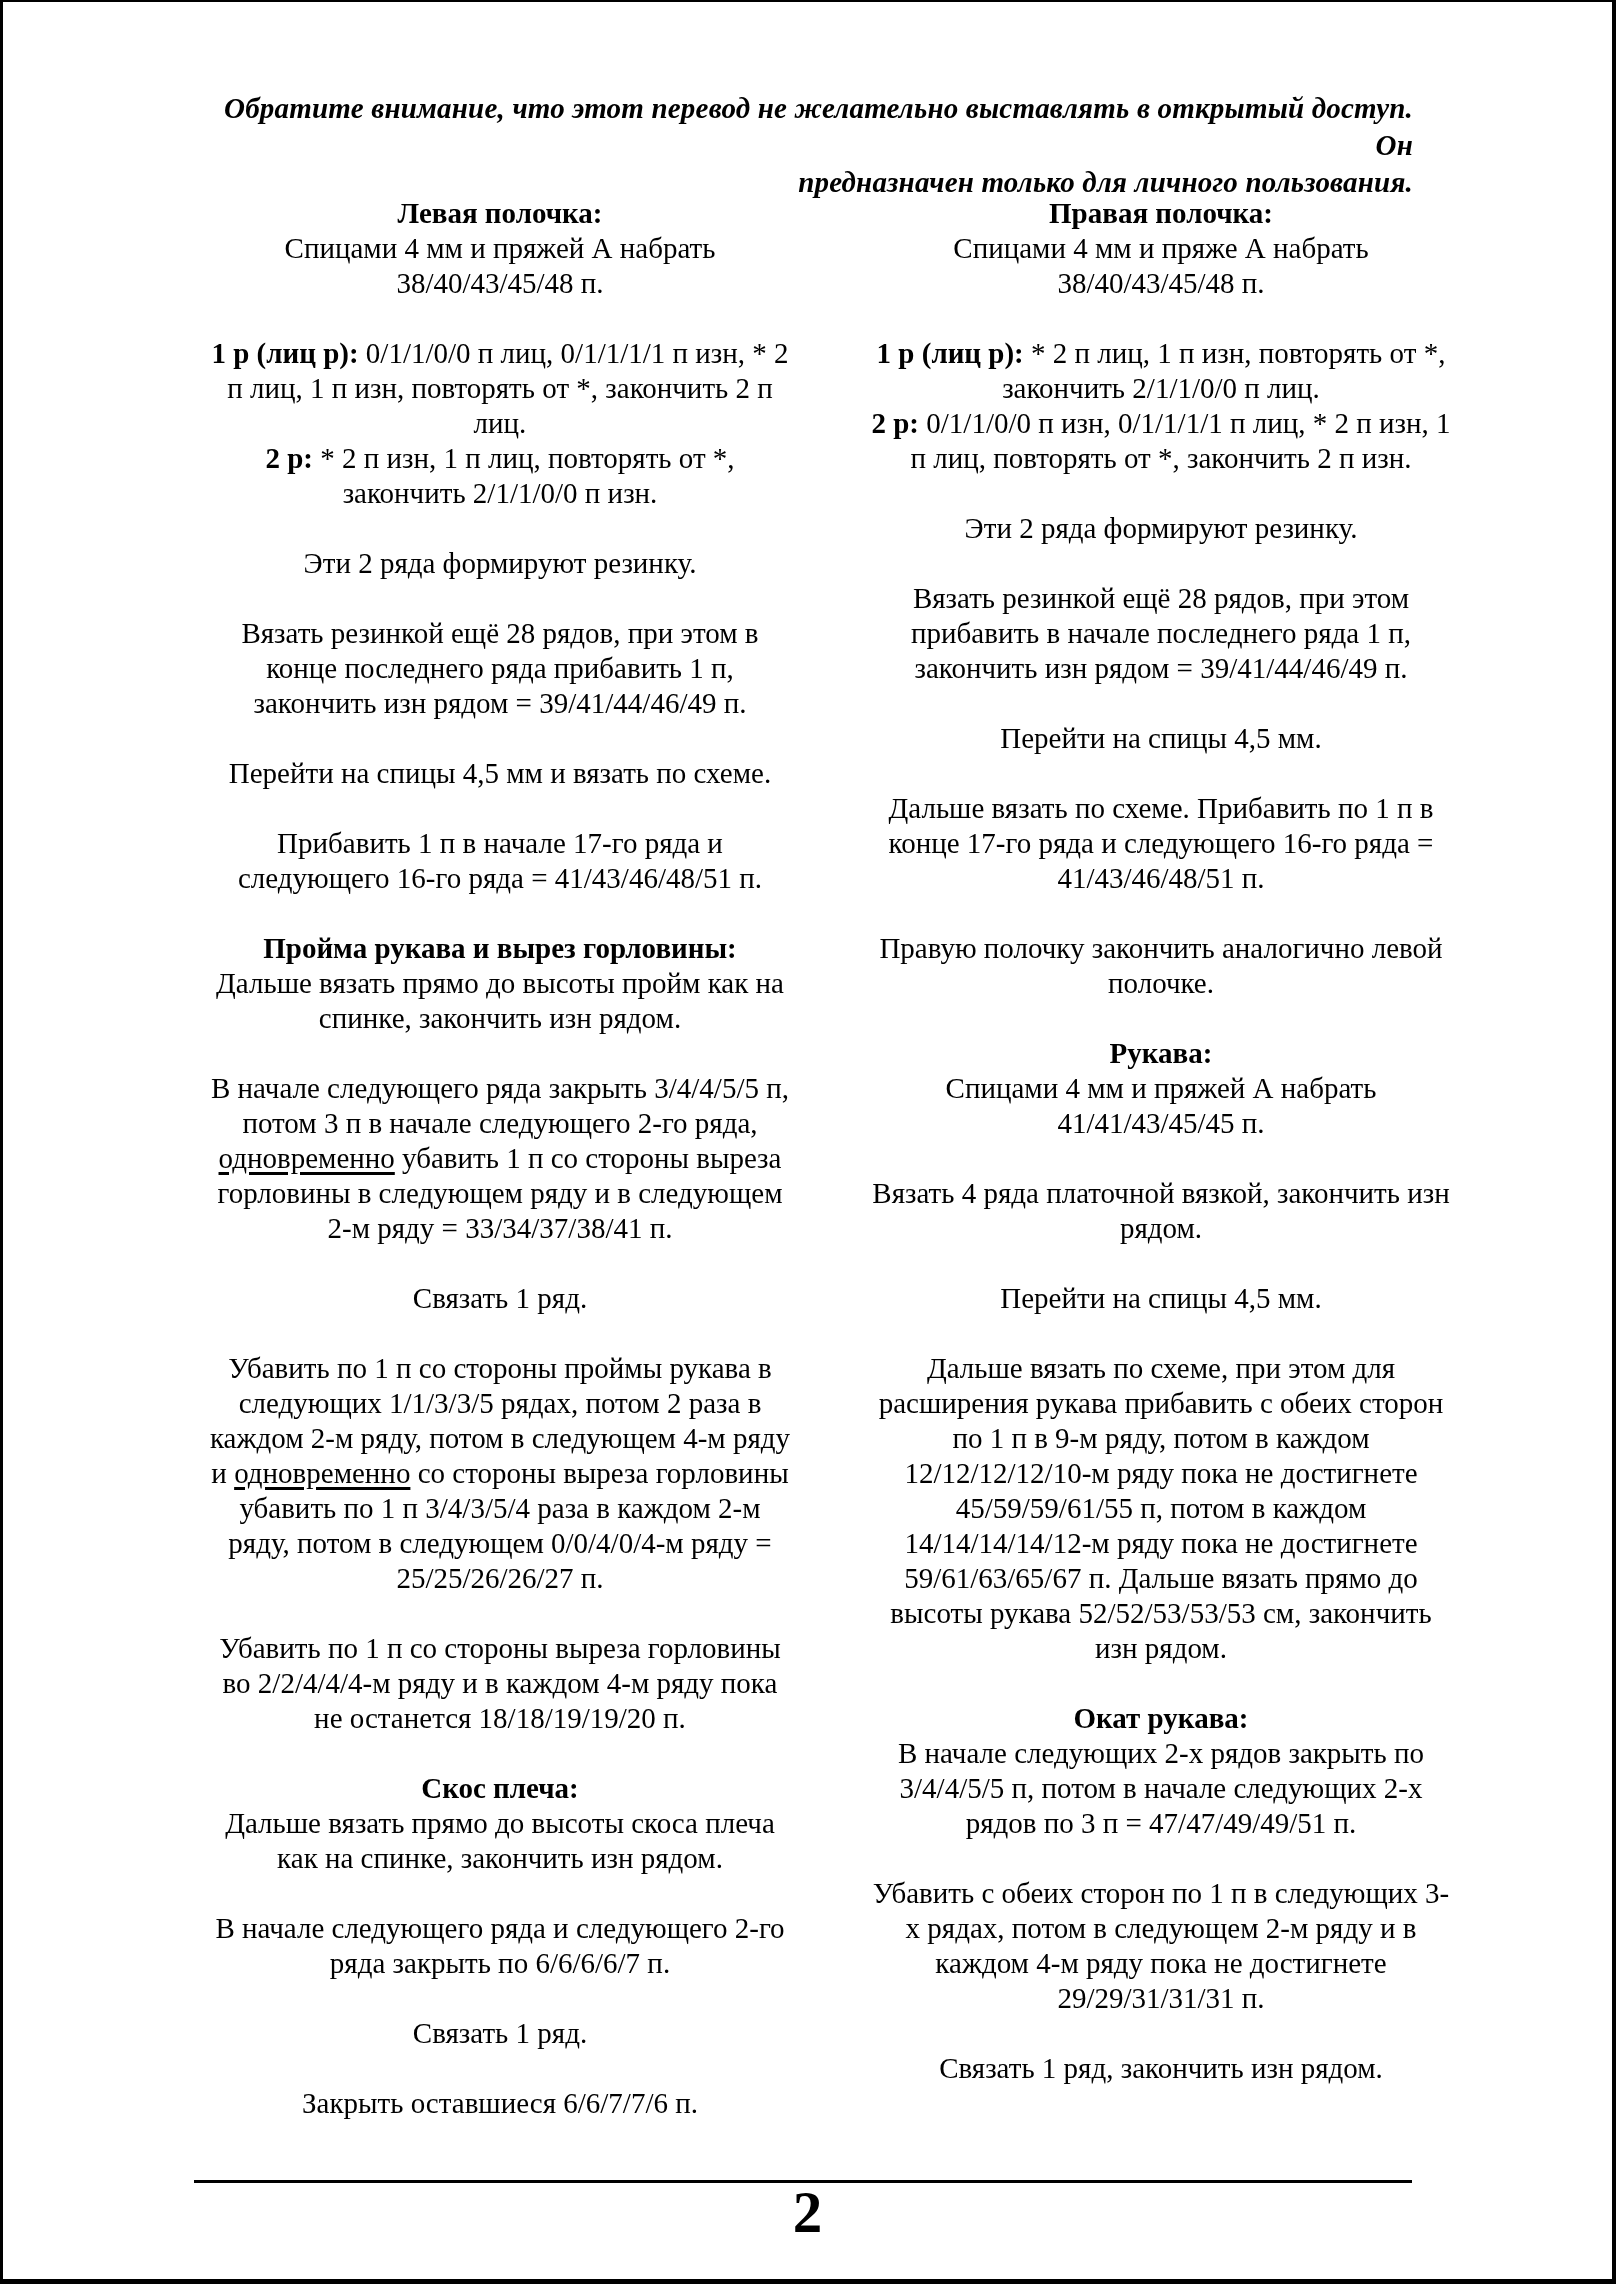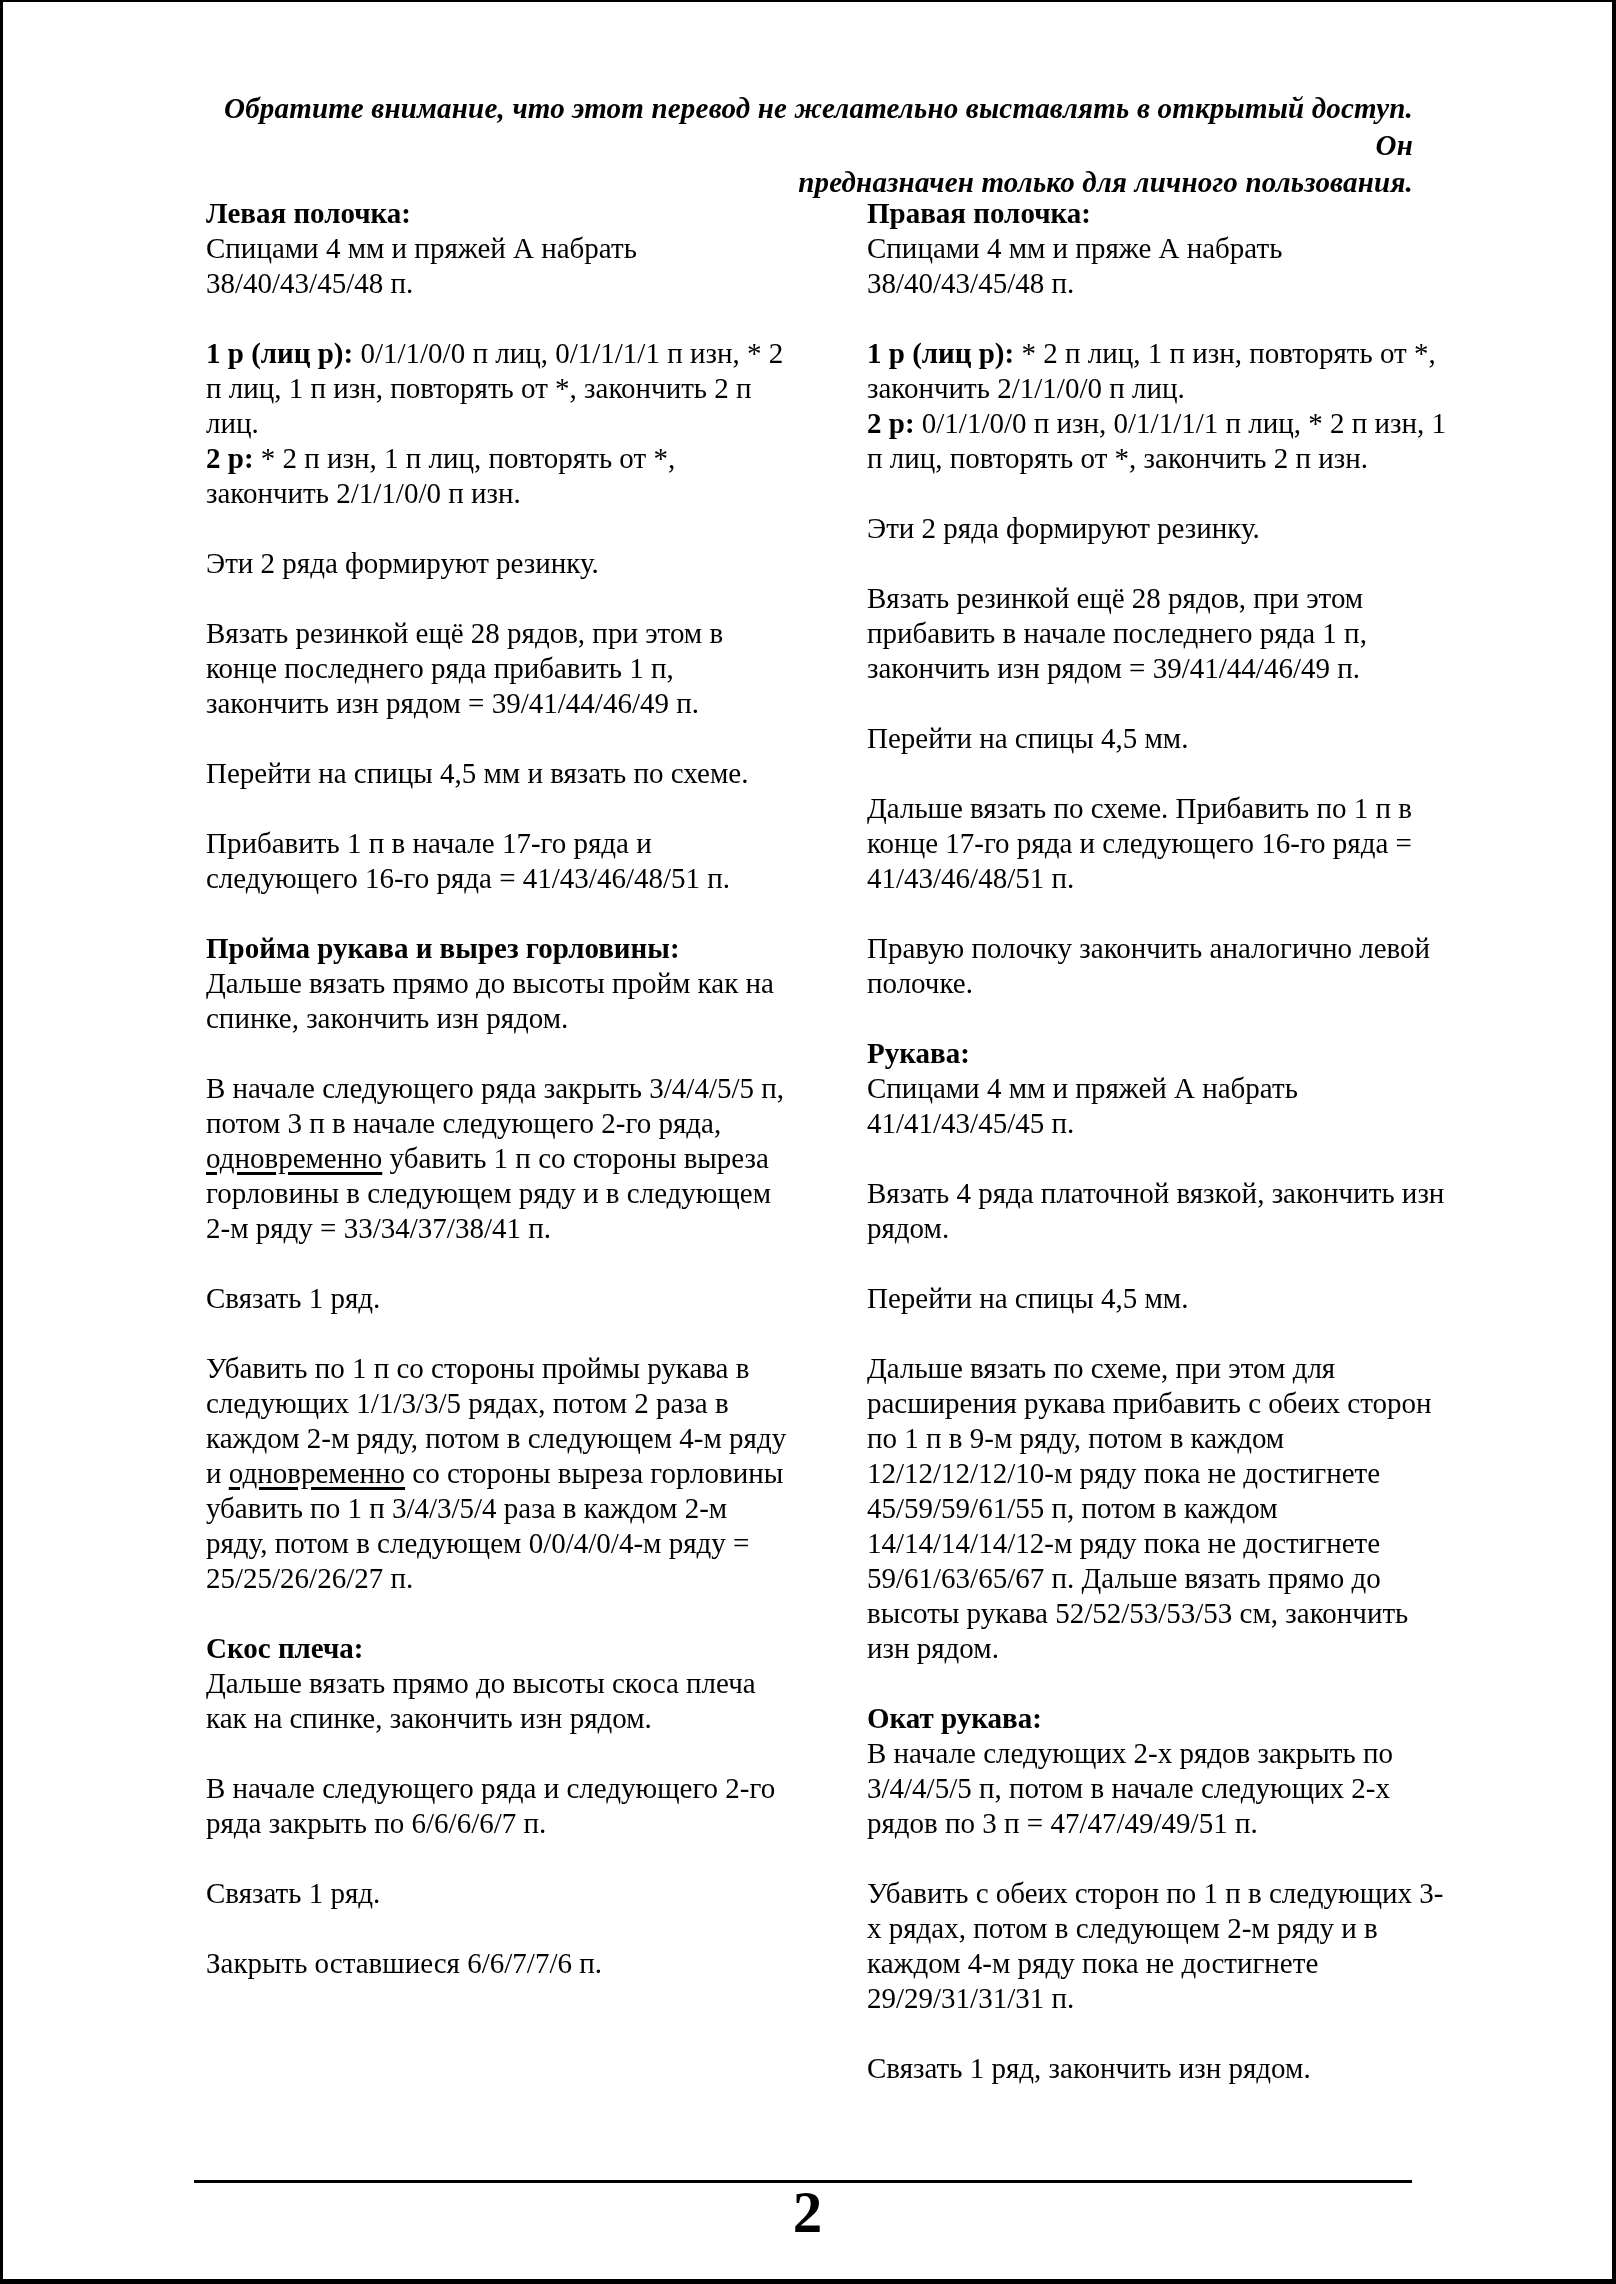--- a/index.html
+++ b/index.html
@@ -26,21 +26,21 @@
     font-size: 29px; line-height: 37px;
     letter-spacing: 0.2px;
   }
   .col {
     position: absolute; top: 196px;
     font-size: 29px; line-height: 35px;
     text-align: left;
   }
   .col-left  { left: 190px; width: 604px; }
   .col-right { left: 851px; width: 604px; }
-  p.block { margin: 0 0 35px 16px; padding: 0; }
+  p.block { margin: 0 0 35px 16px; padding: 0; text-align: center; }
   p.block.tight { margin-bottom: 0; }
   p.block.heading { font-weight: bold; }
   .seg-b  { font-weight: bold; }
   .seg-bu { font-weight: normal; text-decoration: underline; text-decoration-thickness: 2.6px; text-underline-offset: 4.3px; }
   .footer-rule {
     position: absolute; left: 194px; top: 2180px;
     width: 1218px; height: 2.6px;
     background: #000000;
   }
   .page-number {
@@ -66,20 +66,21 @@
     <p class="block"><span class="seg-b">2 р: </span><span>* 2 п изн, 1 п лиц, повторять от *, закончить 2/1/1/0/0 п изн.</span></p>
     <p class="block"><span>Эти 2 ряда формируют резинку.</span></p>
     <p class="block"><span>Вязать резинкой ещё 28 рядов, при этом в конце последнего ряда прибавить 1 п, закончить изн рядом = 39/41/44/46/49 п.</span></p>
     <p class="block"><span>Перейти на спицы 4,5 мм и вязать по схеме.</span></p>
     <p class="block"><span>Прибавить 1 п в начале 17-го ряда и следующего 16-го ряда = 41/43/46/48/51 п.</span></p>
     <p class="block heading tight"><span class="seg-b">Пройма рукава и вырез горловины:</span></p>
     <p class="block"><span>Дальше вязать прямо до высоты пройм как на спинке, закончить изн рядом.</span></p>
     <p class="block"><span>В начале следующего ряда закрыть 3/4/4/5/5 п, потом 3 п в начале следующего 2-го ряда, </span><span class="seg-bu">одновременно</span><span> убавить 1 п со стороны выреза горловины в следующем ряду и в следующем 2-м ряду = 33/34/37/38/41 п.</span></p>
     <p class="block"><span>Связать 1 ряд.</span></p>
     <p class="block"><span>Убавить по 1 п со стороны проймы рукава в следующих 1/1/3/3/5 рядах, потом 2 раза в каждом 2-м ряду, потом в следующем 4-м ряду и </span><span class="seg-bu">одновременно</span><span> со стороны выреза горловины убавить по 1 п 3/4/3/5/4 раза в каждом 2-м ряду, потом в следующем 0/0/4/0/4-м ряду = 25/25/26/26/27 п.</span></p>
+    <p class="block"><span>Убавить по 1 п со стороны выреза горловины во 2/2/4/4/4-м ряду и в каждом 4-м ряду пока не останется 18/18/19/19/20 п.</span></p>
     <p class="block heading tight"><span class="seg-b">Скос плеча:</span></p>
     <p class="block"><span>Дальше вязать прямо до высоты скоса плеча как на спинке, закончить изн рядом.</span></p>
     <p class="block"><span>В начале следующего ряда и следующего 2-го ряда закрыть по 6/6/6/6/7 п.</span></p>
     <p class="block"><span>Связать 1 ряд.</span></p>
     <p class="block"><span>Закрыть оставшиеся 6/6/7/7/6 п.</span></p>
   </div>
 <div id="right-col" class="col col-right">
     <p class="block heading tight"><span class="seg-b">Правая полочка:</span></p>
     <p class="block"><span>Спицами 4 мм и пряже А набрать 38/40/43/45/48 п.</span></p>
     <p class="block tight"><span class="seg-b">1 р (лиц р): </span><span>* 2 п лиц, 1 п изн, повторять от *, закончить 2/1/1/0/0 п лиц.</span></p>

